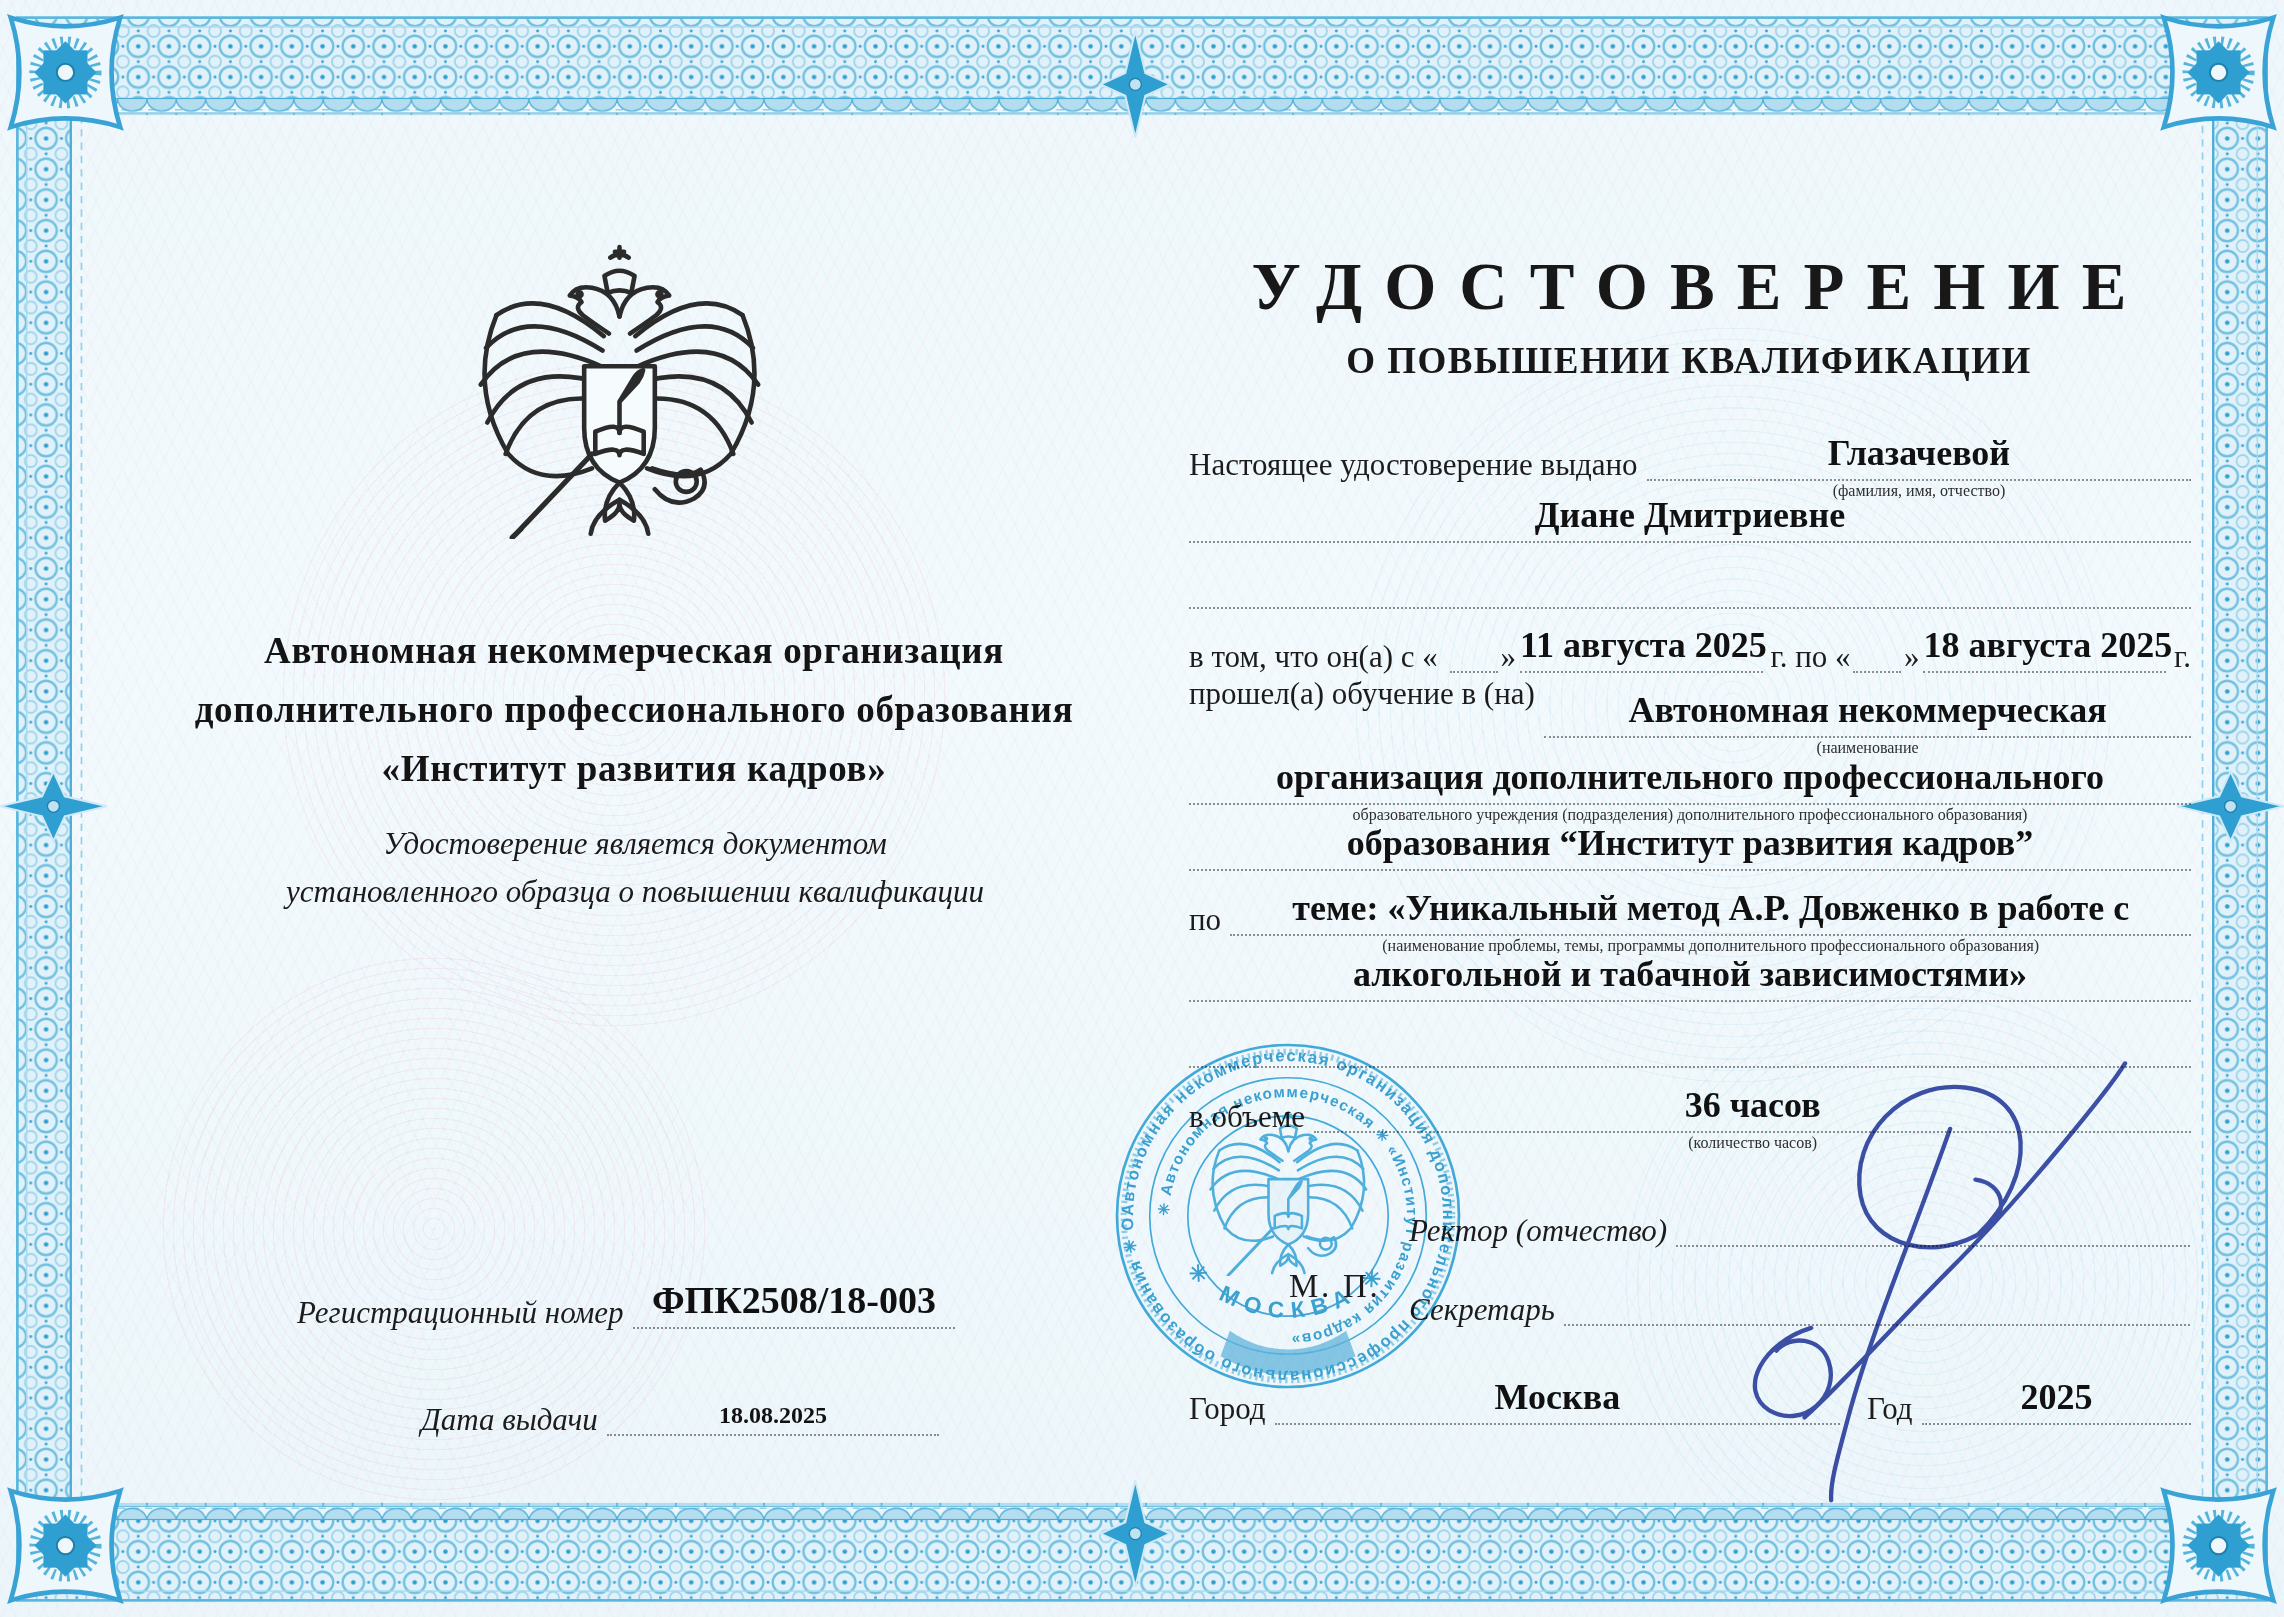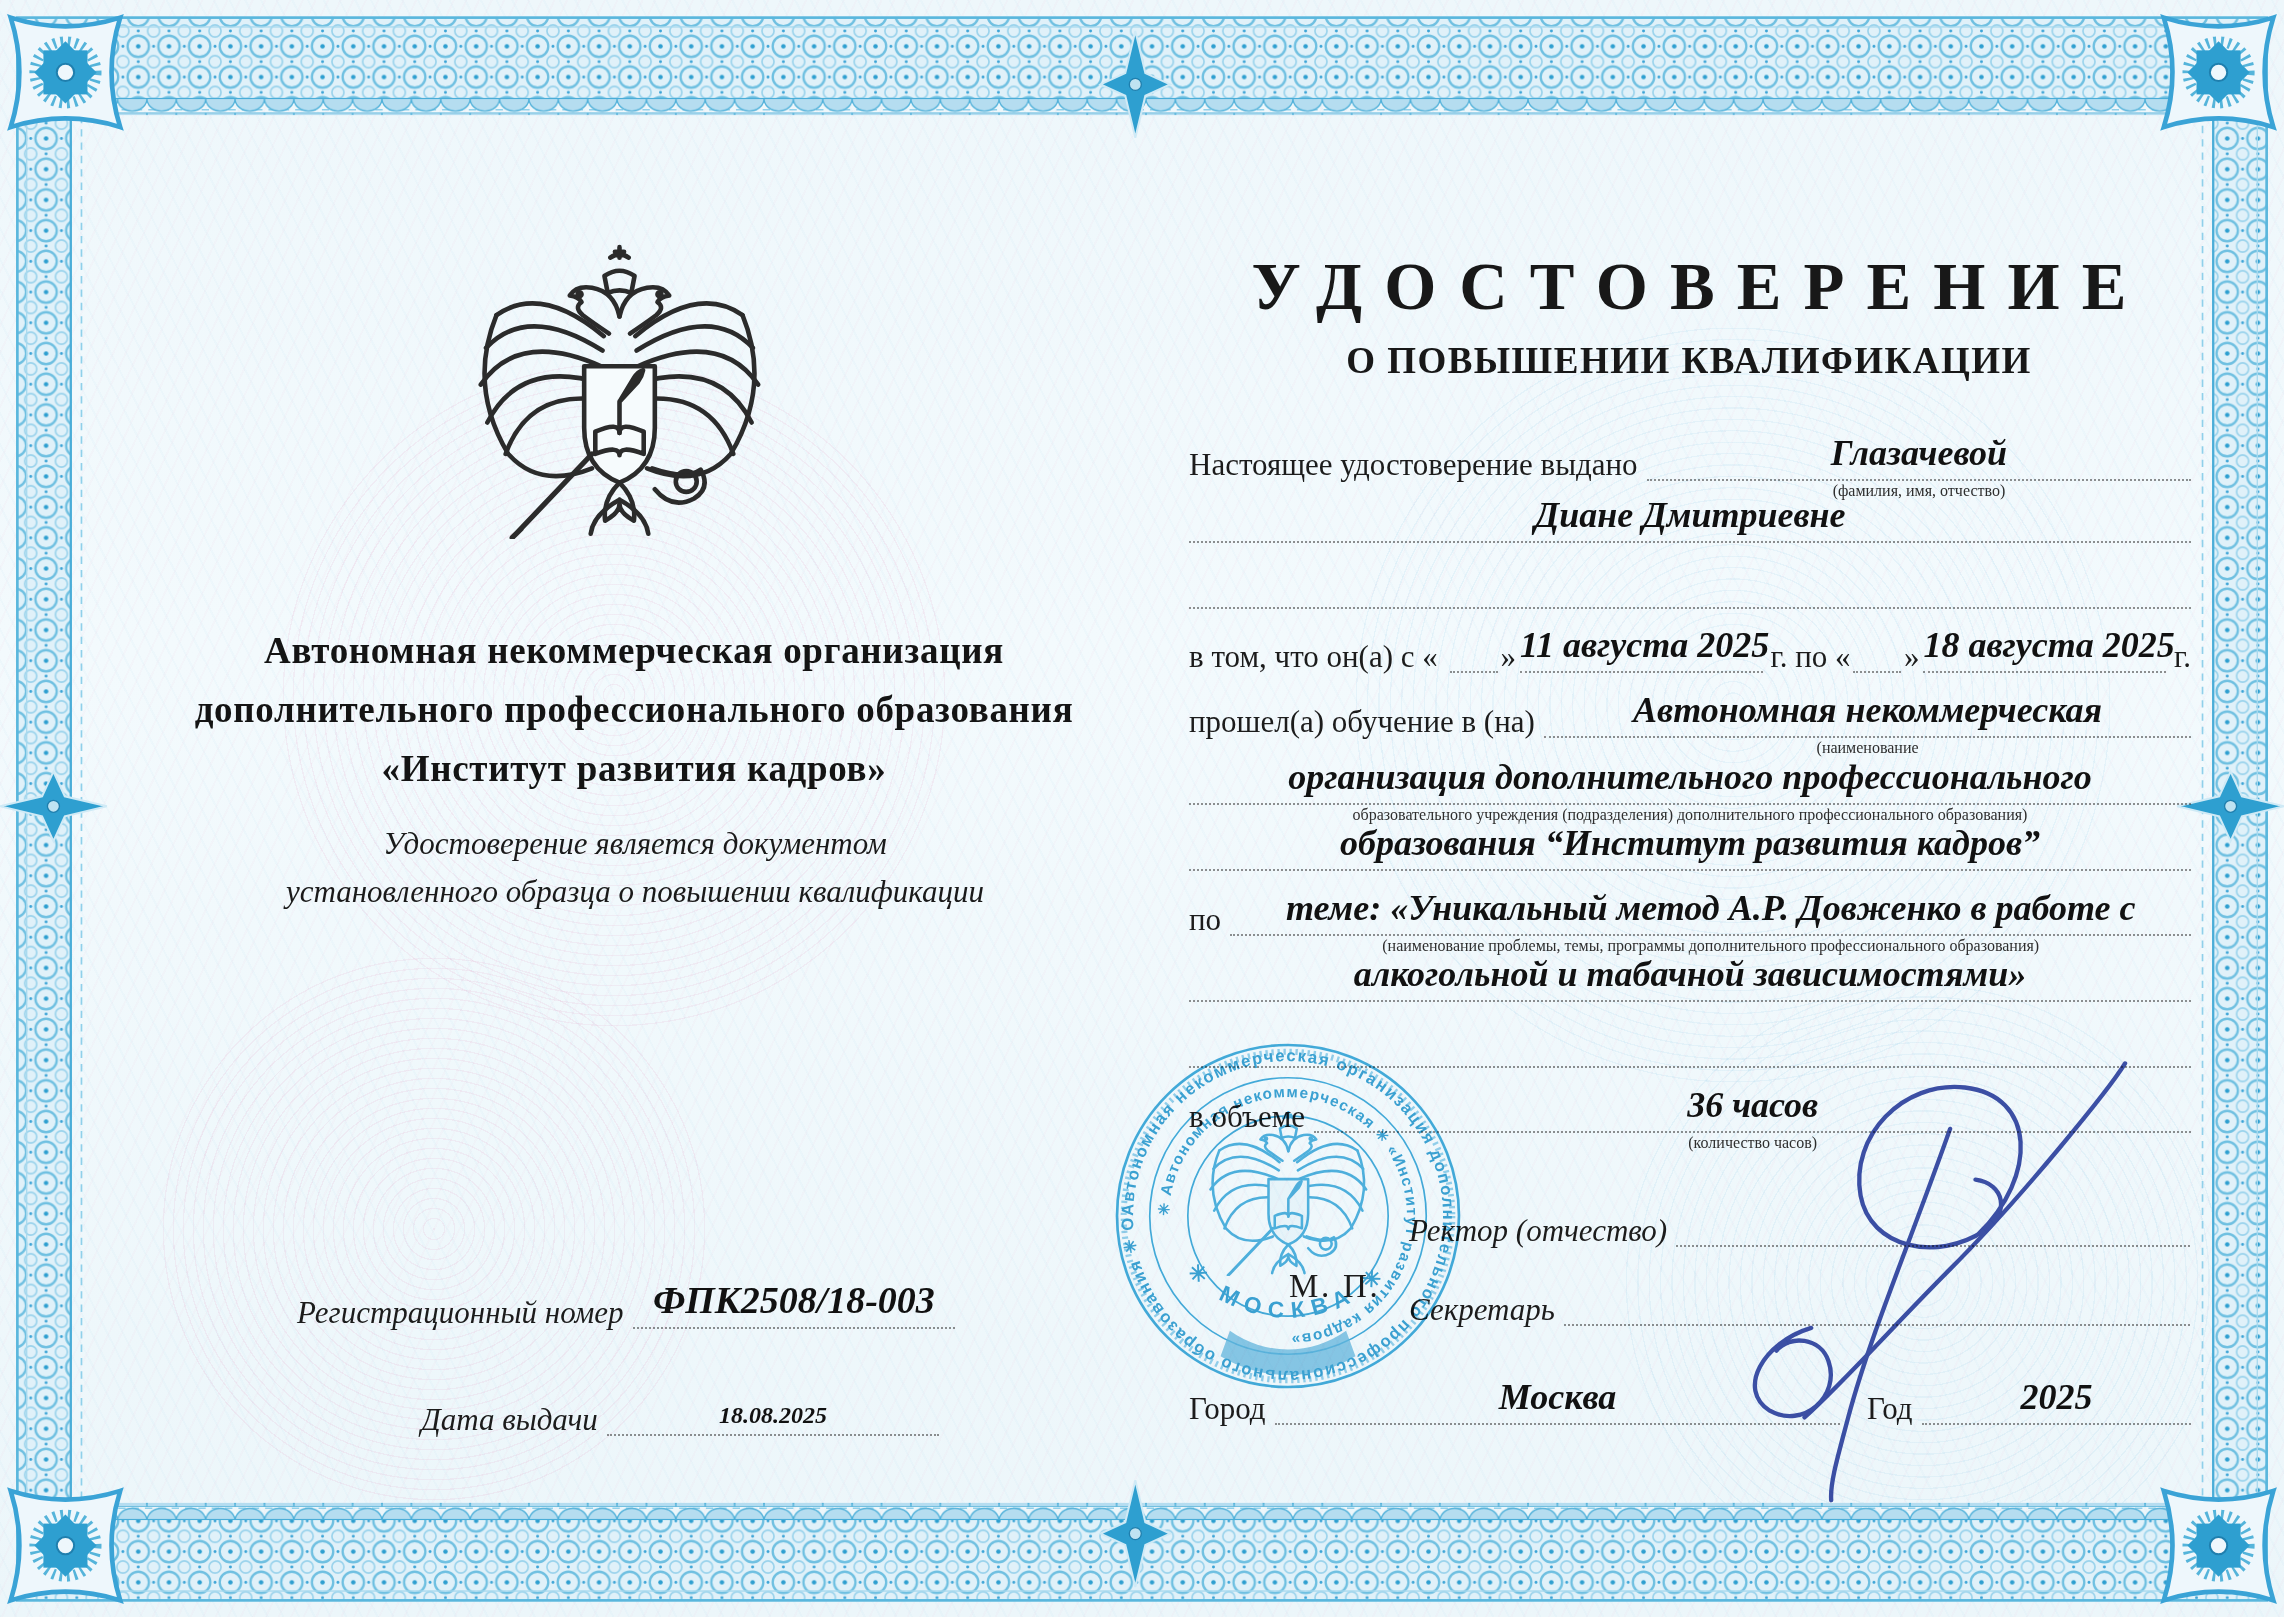--- a/index.html
+++ b/index.html
@@ -25,21 +25,21 @@
     font-style:italic;font-size:31px;line-height:1.55;color:#1a1a1a;}
 
   
   .row{position:absolute;display:flex;align-items:flex-end;height:88px;}
   .lbl{font-size:31px;white-space:nowrap;padding:0 9.3px 1.3px 0;line-height:1;}
   .lbl.it{font-style:italic;}
   .lbl.after{padding:0 0 1.3px 8px;}
   .fld{flex:1;position:relative;align-self:flex-end;height:63px;
     border-bottom:2px dotted rgba(55,55,55,.55);}
   .fld .val{position:absolute;left:0;right:0;bottom:5.3px;text-align:center;
-    font-weight:bold;font-style:italic;font-size:36px;white-space:nowrap;color:#111;}
+    font-weight:bold;font-size:36px;white-space:nowrap;color:#111;}
   .fld .cap{position:absolute;top:calc(100% + 2.7px);left:0;right:0;text-align:center;
     font-size:16px;font-style:normal;font-weight:normal;color:#2e2e2e;white-space:nowrap;}
   .qgap{width:48px;align-self:flex-end;height:63px;border-bottom:2px dotted rgba(55,55,55,.55);margin:0 2.7px;}
 
   .stamp-box{position:absolute;left:1099px;top:1027px;width:378px;height:378px;z-index:4;
     mix-blend-mode:multiply;opacity:.93;}
   .mp{position:absolute;left:1289px;top:1268px;z-index:6;font-size:33px;letter-spacing:2.7px;color:#1c1c1c;}
   svg.sig{position:absolute;left:0;top:0;z-index:5;mix-blend-mode:multiply;pointer-events:none;}
 
   
@@ -220,21 +220,21 @@
       </span>
       <span class="lbl after">г. по «</span>
       <span class="qgap"></span>
       <span class="lbl" style="padding-right:4px">»</span>
       <span class="fld">
         <span class="val">18 августа 2025</span>
       </span>
       <span class="lbl after">г.</span>
     </div>
 
-    <div class="row" style="left:1189px;width:1002px;top:650px;">
+    <div class="row" style="left:1189px;width:1002px;top:650px;align-items:center;">
       <span class="lbl">прошел(а) обучение в (на)</span>
       <span class="fld">
         <span class="val">Автономная некоммерческая</span>
         <span class="cap">(наименование</span>
       </span>
     </div>
 
     <div class="row" style="left:1189px;width:1002px;top:717px;">
       <span class="fld">
         <span class="val">организация дополнительного профессионального</span>

